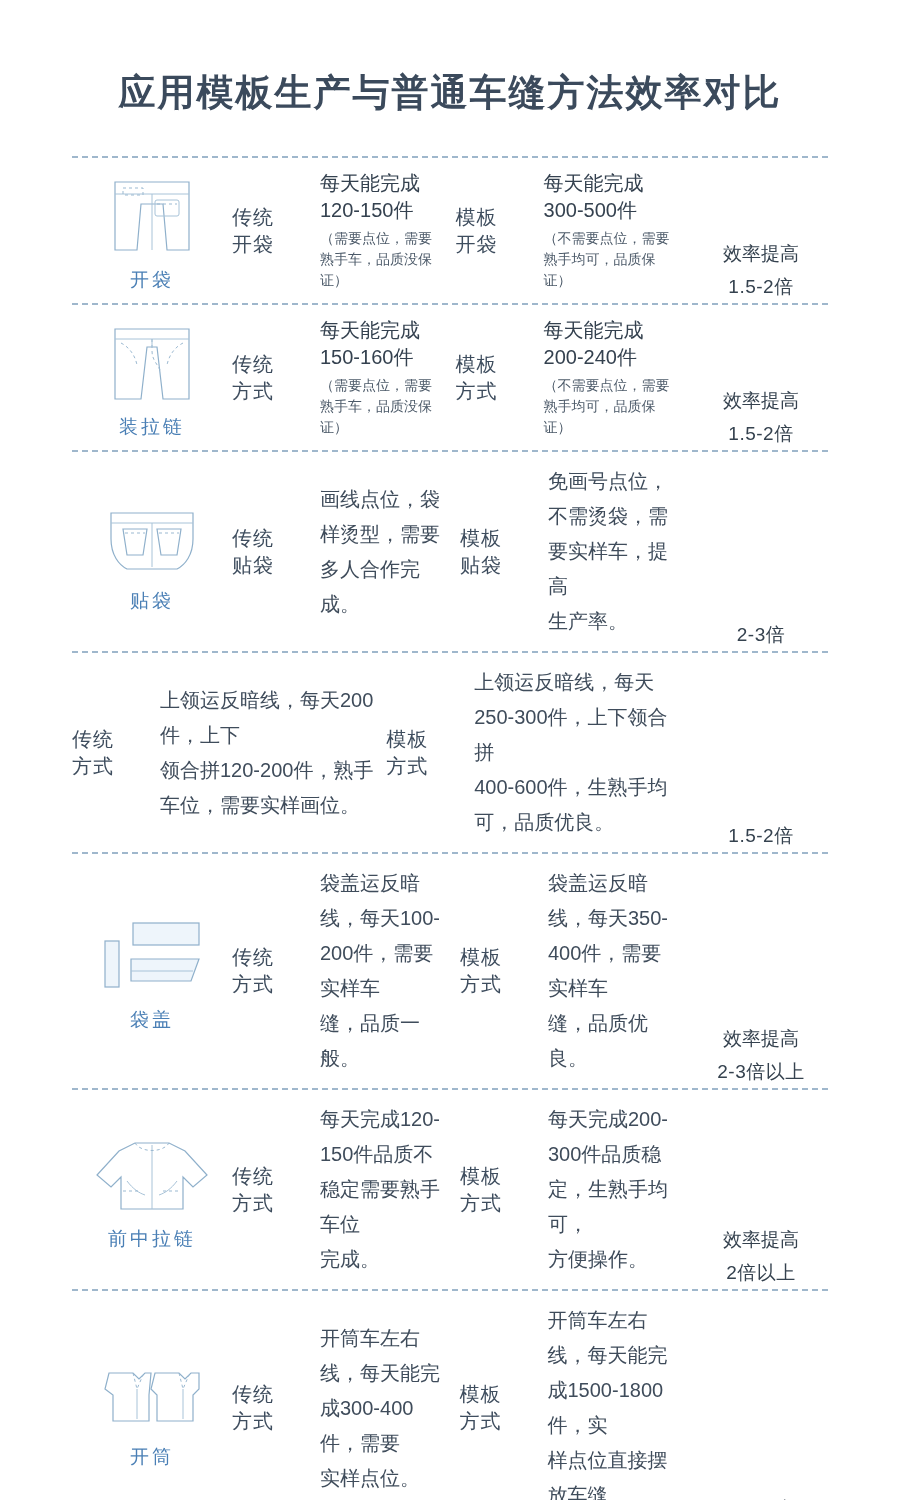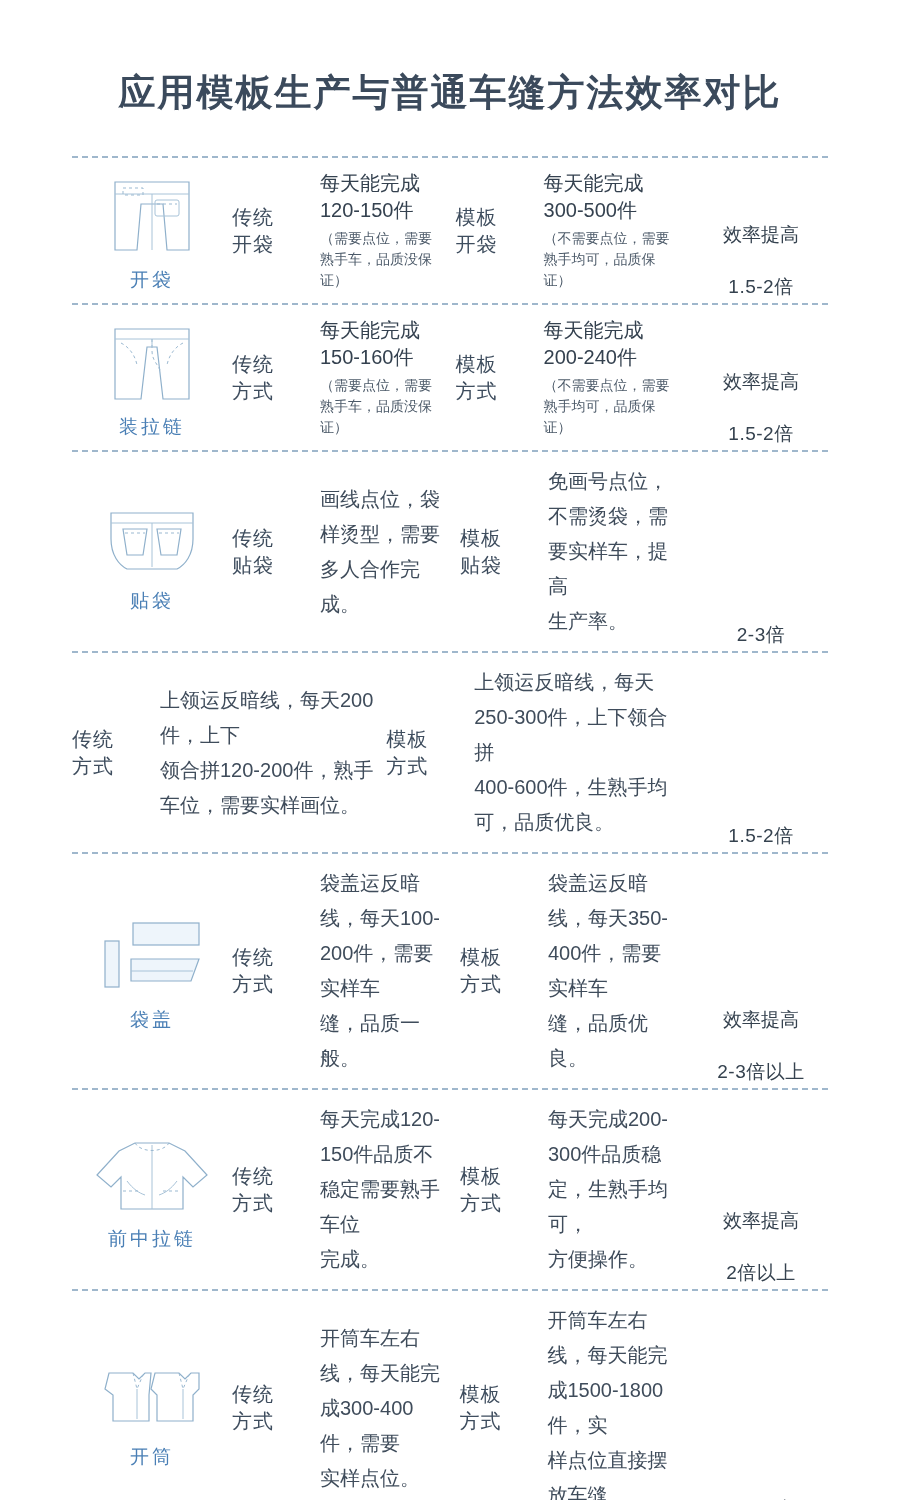--- a/index.html
+++ b/index.html
@@ -108,21 +108,21 @@
     display: flex;
     flex-direction: column;
     align-items: center;
     justify-content: flex-end;
     text-align: center;
     font-size: 19px;
     color: #35424f;
     line-height: 1.7;
     padding-left: 6px;
   }
-  .col-right .r2 { letter-spacing: 0.5px; margin-top: 19px; }
+  .col-right .r2 { letter-spacing: 0.5px; }
   svg { display: block; }
   .ln { fill: none; stroke: #8fb0cb; stroke-width: 1.2; }
   .ln2 { fill: none; stroke: #a8c3d8; stroke-width: 1; }
   .dash { fill: none; stroke: #9bb9d1; stroke-width: 1; stroke-dasharray: 3 3; }
   .fillpale { fill: #eef5fb; stroke: #8fb0cb; stroke-width: 1.2; }
 </style>
 </head>
 <body>
 
 <div class="page">

